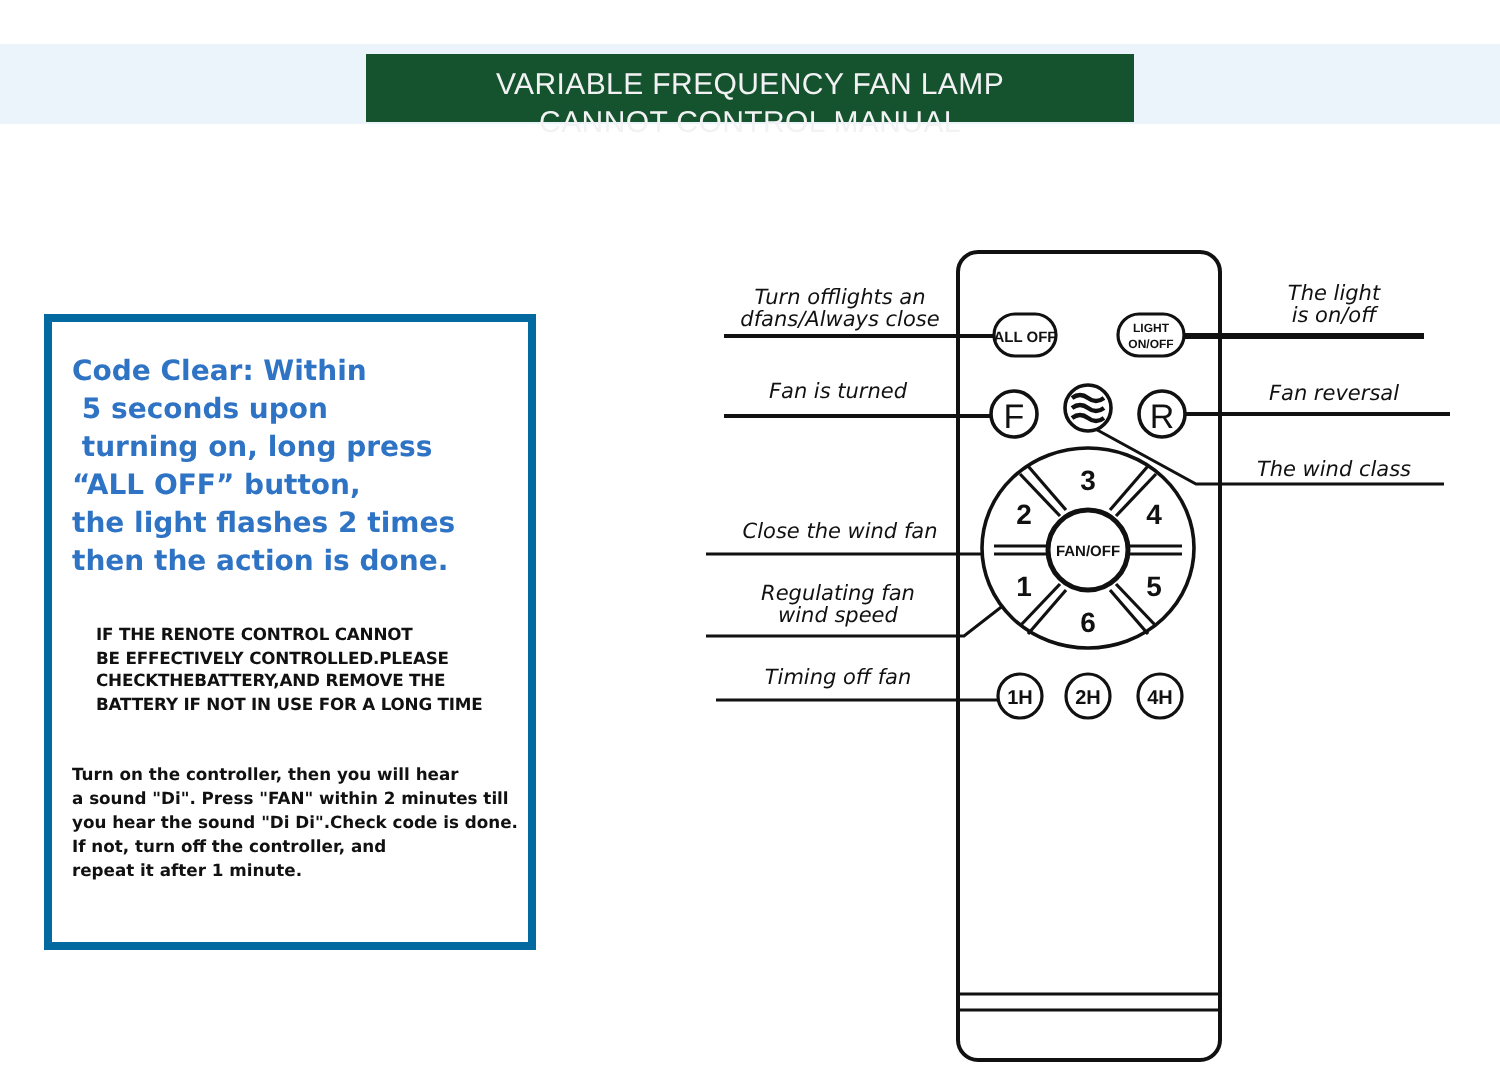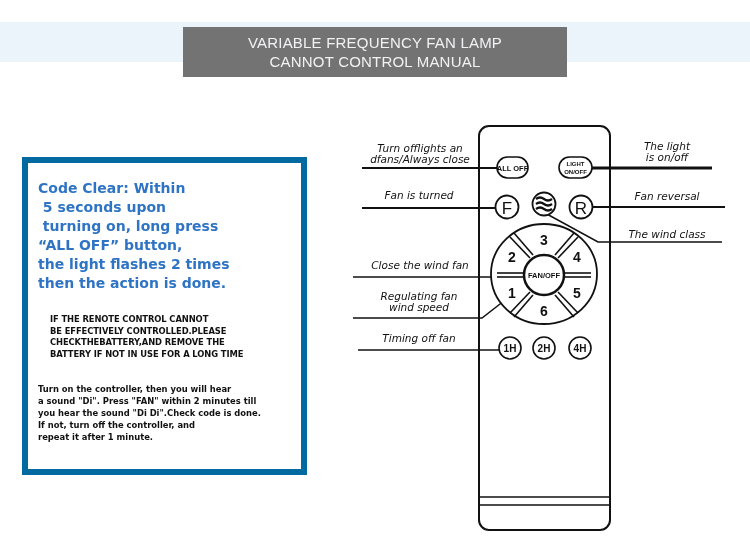--- a/index.html
+++ b/index.html
@@ -1,21 +1,21 @@
 <!DOCTYPE html>
 <html><head>
 <meta charset="utf-8">
 <style>
   html,body{margin:0;padding:0;background:#fff;}
   body{width:750px;height:545px;position:relative;overflow:hidden;font-family:"DejaVu Sans",sans-serif;}
   .band{position:absolute;left:0;top:22px;width:750px;height:40px;background:#ebf4fb;}
-  .title-box{position:absolute;left:183px;top:27px;width:384px;height:50px;background:#737373;color:#f2f2f4;
+  .title-box{position:absolute;left:183px;top:27px;width:384px;height:34px;background:#14532d;color:#f2f2f4;
     text-align:center;font-family:"Liberation Sans",sans-serif;font-size:15px;line-height:19px;padding-top:6px;box-sizing:border-box;letter-spacing:0.2px;}
   .title-box div{display:block;}
-  .info-box{position:absolute;left:22px;top:157px;width:285px;height:318px;border:6px solid #0369a1;box-sizing:border-box;}
+  .info-box{position:absolute;left:22px;top:157px;width:246px;height:318px;border:4px solid #0369a1;box-sizing:border-box;}
   .code-clear{position:absolute;left:10px;top:16px;color:#2f74c4;font-weight:bold;font-size:14px;line-height:19px;font-family:"DejaVu Sans",sans-serif;white-space:pre;}
   .warn{position:absolute;left:10px;top:151px;font-size:8.4px;line-height:11.5px;font-weight:bold;color:#111;white-space:pre;font-family:"DejaVu Sans",sans-serif;letter-spacing:-0.1px;margin-left:12px;}
   .instr{position:absolute;left:10px;top:220px;font-size:8.4px;line-height:12px;font-weight:bold;color:#111;white-space:pre;font-family:"DejaVu Sans",sans-serif;}
   svg{position:absolute;left:0;top:0;}
   .lbl{font-family:"DejaVu Sans",sans-serif;font-style:italic;font-size:10.5px;fill:#111;}
   .btxt{font-family:"Liberation Sans",sans-serif;font-weight:bold;fill:#111;}
 </style>
 </head>
 <body>
 

